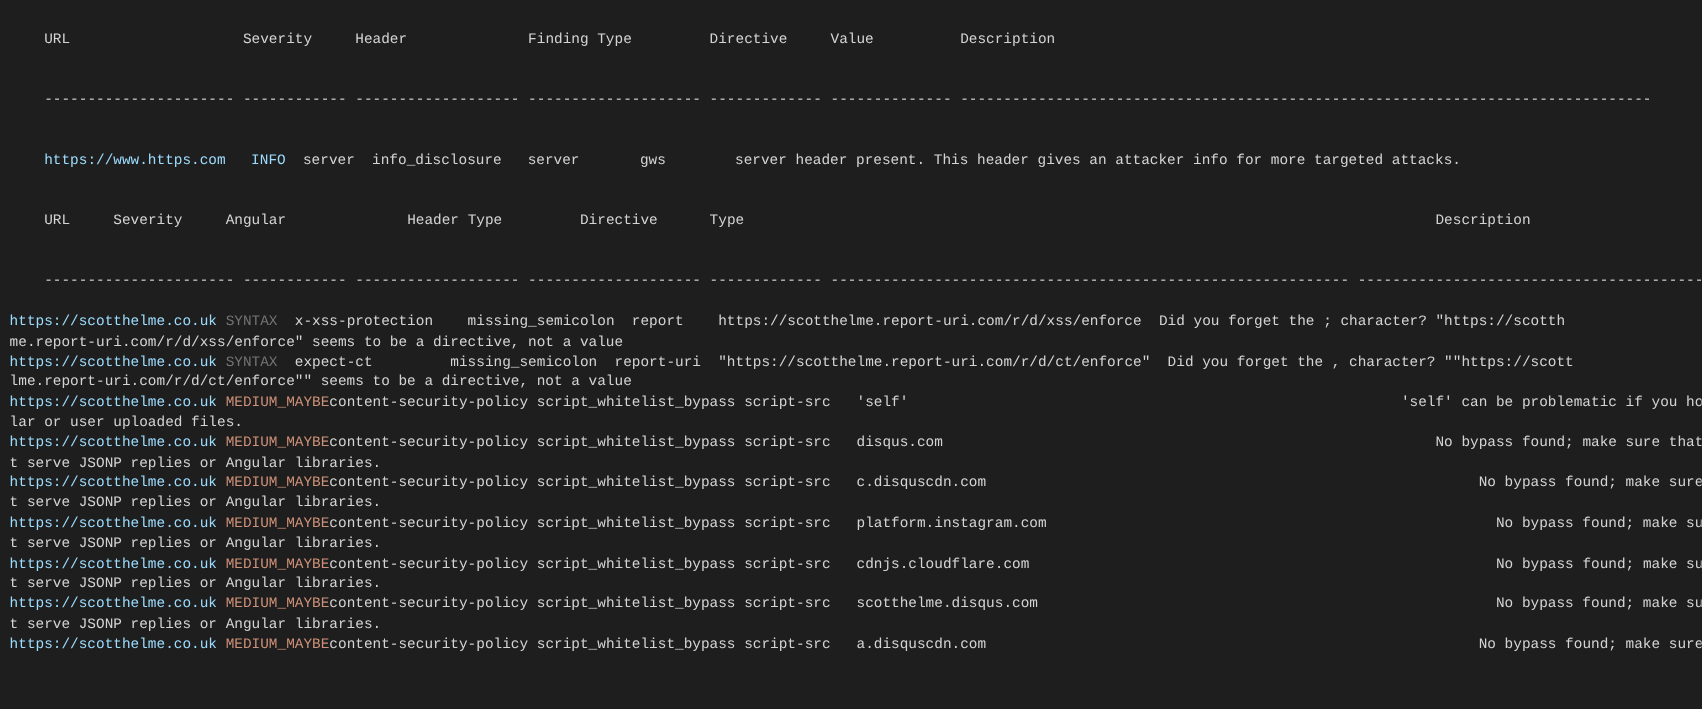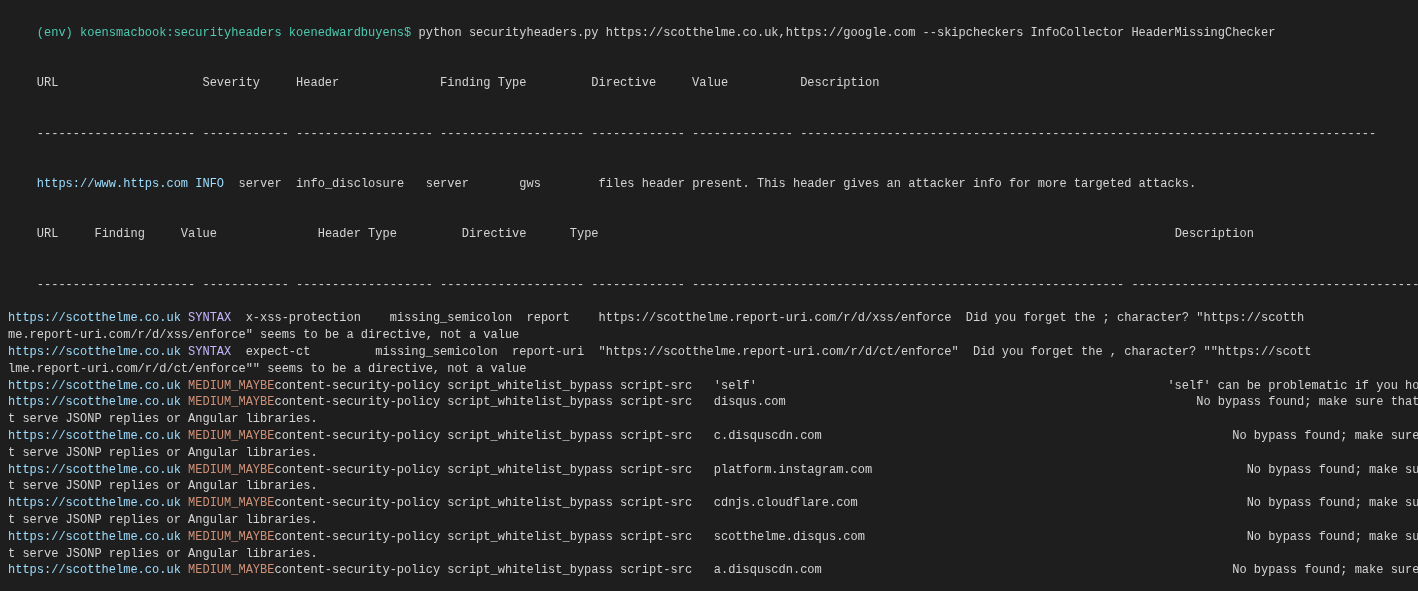--- a/index.html
+++ b/index.html
@@ -17,60 +17,58 @@
     .terminal {
       width: 100%;
       height: 100%;
     }
     .line {
       white-space: pre;
       display: block;
     }
     .col-white { color: #d4d4d4; }
     .col-cyan { color: #9cdcfe; }
-    .severity-info { color: #9cdcfe; }
-    .severity-syntax { color: #c4b5fd; }
+    .severity-info { color: #9cdcfe; padding-left: 14px; }
+    .severity-syntax { color: #737373; }
     .severity-medium-maybe { color: #ce9178; }
     .prompt { color: #4ec9b0; }
     .cmd { color: #d4d4d4; }
     span { display: inline; }
   </style>
 </head>
 <body>
 
 <div class="terminal">
 
-  <div class="line">
-    <span class="prompt">(env) koensmacbook:securityheaders koenedwardbuyens$ </span><span class="cmd">python securityheaders.py https://scotthelme.co.uk,https://google.com --skipcheckers InfoCollector HeaderMissingChecker</span>
-  </div>
 
   <div class="line">
     <span class="col-white">URL                    Severity     Header              Finding Type         Directive     Value          Description</span>
   </div>
   <div class="line">
     <span class="col-white">---------------------- ------------ ------------------- -------------------- ------------- -------------- --------------------------------------------------------------------------------</span>
   </div>
 
   <div class="line">
-    <span class="col-cyan">https://www.https.com</span><span class="severity-info"> INFO</span><span class="col-white">  server</span><span class="col-white">  info_disclosure</span><span class="col-white">   server</span><span class="col-white">       gws</span><span class="col-white">        files header present. This header gives an attacker info for more targeted attacks.</span>
+    <span class="col-cyan">https://www.https.com</span><span class="severity-info"> INFO</span><span class="col-white">  server</span><span class="col-white">  info_disclosure</span><span class="col-white">   server</span><span class="col-white">       gws</span><span class="col-white">        server header present. This header gives an attacker info for more targeted attacks.</span>
   </div>
 
   <div class="line">
-    <span class="col-white">URL</span><span class="col-white">     Finding</span><span class="col-white">     Value</span><span class="col-white">              Header Type</span><span class="col-white">         Directive</span><span class="col-white">      Type</span><span class="col-white">                                                                                Description</span>
+    <span class="col-white">URL</span><span class="col-white">     Severity</span><span class="col-white">     Angular</span><span class="col-white">              Header Type</span><span class="col-white">         Directive</span><span class="col-white">      Type</span><span class="col-white">                                                                                Description</span>
   </div>
   <div class="line">
     <span class="col-white">---------------------- ------------ ------------------- -------------------- ------------- ------------------------------------------------------------ ------------------------------------------------------------------------------------------------</span>
   </div>
 
   <div id="rows-container">
       <div class="line"><span class="col-cyan">https://scotthelme.co.uk</span><span> </span><span class="severity-syntax">SYNTAX</span><span class="col-white">  x-xss-protection</span><span class="col-white">    missing_semicolon</span><span class="col-white">  report</span><span class="col-white">    https://scotthelme.report-uri.com/r/d/xss/enforce</span><span class="col-white">  Did you forget the ; character? "https://scotth</span></div>
       <div class="line"><span class="col-white">me.report-uri.com/r/d/xss/enforce" seems to be a directive, not a value</span></div>
       <div class="line"><span class="col-cyan">https://scotthelme.co.uk</span><span> </span><span class="severity-syntax">SYNTAX</span><span class="col-white">  expect-ct</span><span class="col-white">         missing_semicolon</span><span class="col-white">  report-uri</span><span class="col-white">  "https://scotthelme.report-uri.com/r/d/ct/enforce"</span><span class="col-white">  Did you forget the , character? ""https://scott</span></div>
       <div class="line"><span class="col-white">lme.report-uri.com/r/d/ct/enforce"" seems to be a directive, not a value</span></div>
       <div class="line"><span class="col-cyan">https://scotthelme.co.uk</span><span> </span><span class="severity-medium-maybe">MEDIUM_MAYBE</span><span class="col-white">content-security-policy</span><span class="col-white"> script_whitelist_bypass</span><span class="col-white"> script-src</span><span class="col-white">   'self'</span><span class="col-white">                                                         'self' can be problematic if you host JSONP, An</span></div>
+      <div class="line"><span class="col-white">lar or user uploaded files.</span></div>
       <div class="line"><span class="col-cyan">https://scotthelme.co.uk</span><span> </span><span class="severity-medium-maybe">MEDIUM_MAYBE</span><span class="col-white">content-security-policy</span><span class="col-white"> script_whitelist_bypass</span><span class="col-white"> script-src</span><span class="col-white">   disqus.com</span><span class="col-white">                                                         No bypass found; make sure that this URL doesn'</span></div>
       <div class="line"><span class="col-white">t serve JSONP replies or Angular libraries.</span></div>
       <div class="line"><span class="col-cyan">https://scotthelme.co.uk</span><span> </span><span class="severity-medium-maybe">MEDIUM_MAYBE</span><span class="col-white">content-security-policy</span><span class="col-white"> script_whitelist_bypass</span><span class="col-white"> script-src</span><span class="col-white">   c.disquscdn.com</span><span class="col-white">                                                         No bypass found; make sure that this URL doesn'</span></div>
       <div class="line"><span class="col-white">t serve JSONP replies or Angular libraries.</span></div>
       <div class="line"><span class="col-cyan">https://scotthelme.co.uk</span><span> </span><span class="severity-medium-maybe">MEDIUM_MAYBE</span><span class="col-white">content-security-policy</span><span class="col-white"> script_whitelist_bypass</span><span class="col-white"> script-src</span><span class="col-white">   platform.instagram.com</span><span class="col-white">                                                    No bypass found; make sure that this URL doesn'</span></div>
       <div class="line"><span class="col-white">t serve JSONP replies or Angular libraries.</span></div>
       <div class="line"><span class="col-cyan">https://scotthelme.co.uk</span><span> </span><span class="severity-medium-maybe">MEDIUM_MAYBE</span><span class="col-white">content-security-policy</span><span class="col-white"> script_whitelist_bypass</span><span class="col-white"> script-src</span><span class="col-white">   cdnjs.cloudflare.com</span><span class="col-white">                                                      No bypass found; make sure that this URL doesn'</span></div>
       <div class="line"><span class="col-white">t serve JSONP replies or Angular libraries.</span></div>
       <div class="line"><span class="col-cyan">https://scotthelme.co.uk</span><span> </span><span class="severity-medium-maybe">MEDIUM_MAYBE</span><span class="col-white">content-security-policy</span><span class="col-white"> script_whitelist_bypass</span><span class="col-white"> script-src</span><span class="col-white">   scotthelme.disqus.com</span><span class="col-white">                                                     No bypass found; make sure that this URL doesn'</span></div>
       <div class="line"><span class="col-white">t serve JSONP replies or Angular libraries.</span></div>

